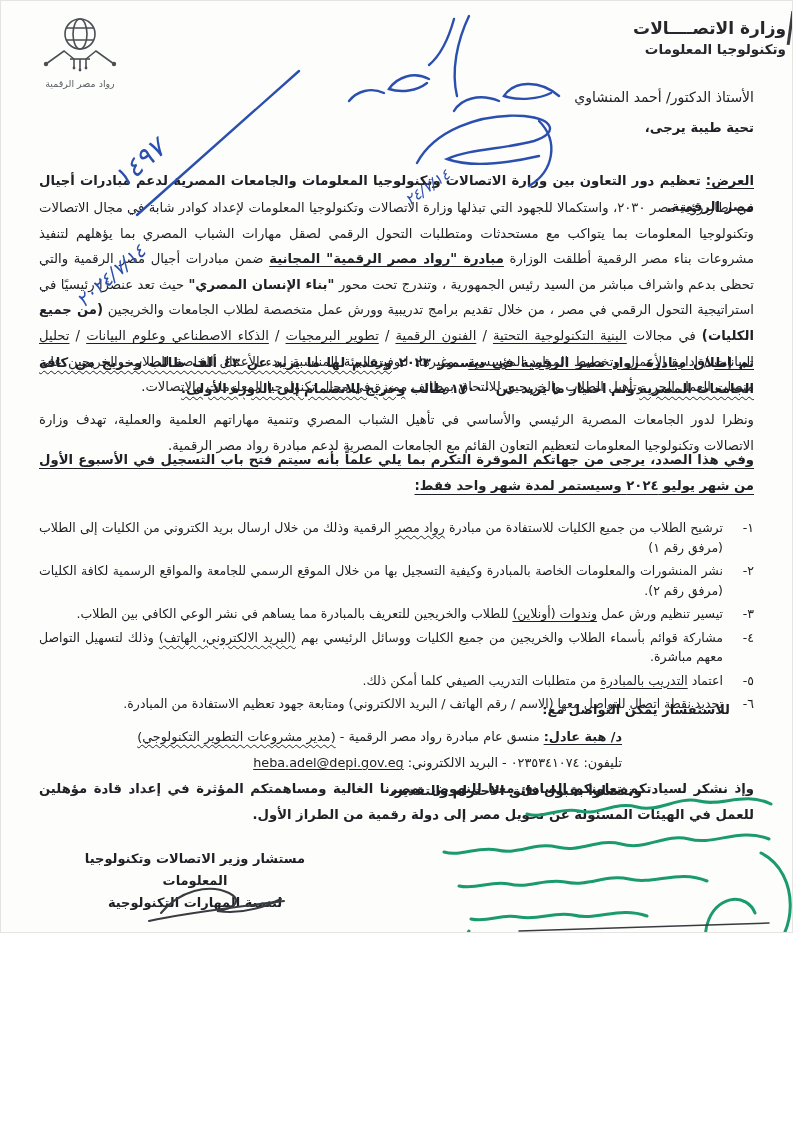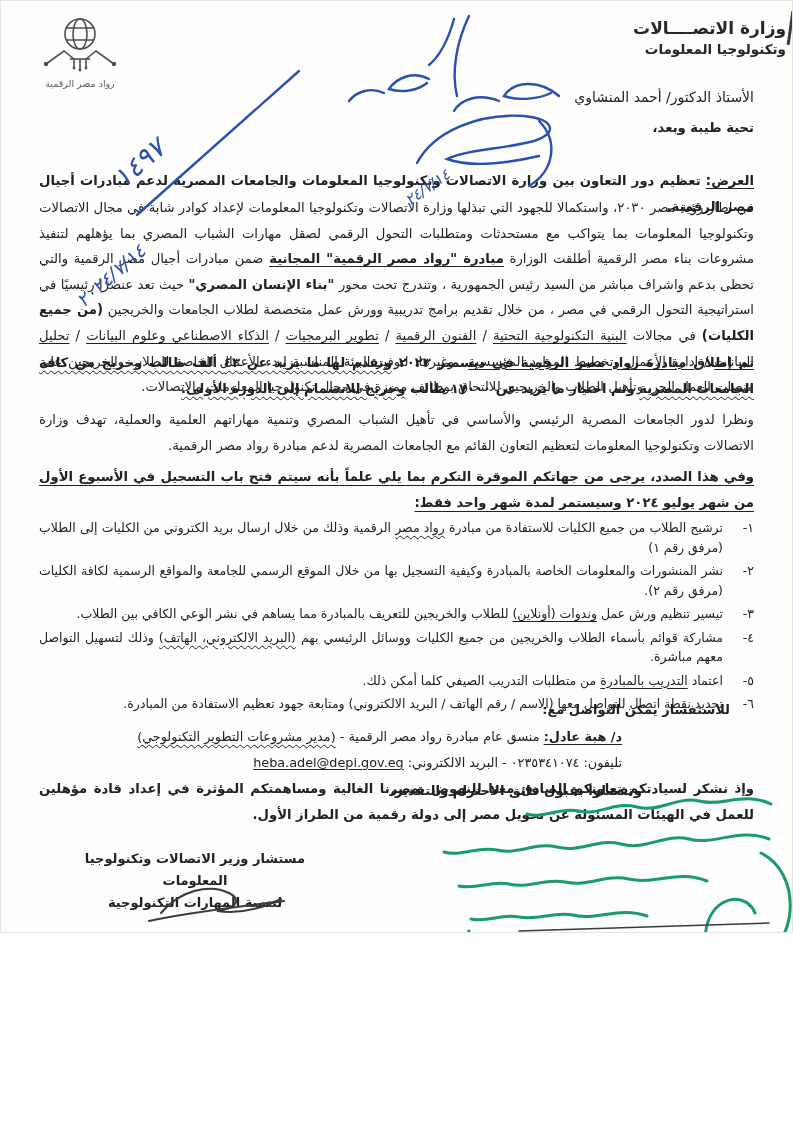--- a/index.html
+++ b/index.html
@@ -24,21 +24,21 @@
   
   .addr{position:absolute;top:84px;right:38px;text-align:right;}
   .addr .nm{font-size:14px;font-weight:400;line-height:24px;}
   .addr .tt{font-size:13.6px;font-weight:700;line-height:24px;}
   .addr .sal{font-size:13.2px;font-weight:700;margin-top:11px;}
   
   .subject{top:167px;font-size:13.2px;font-weight:700;}
   .p1{top:194px;}
   .launch{top:349px;font-weight:700;}
   .p2{top:406px;}
-  .request{top:463px;font-weight:700;text-decoration:underline;text-underline-offset:4px;}
+  .request{top:446px;font-weight:700;text-decoration:underline;text-underline-offset:4px;}
   .list{top:517px;}
   .li{display:flex;gap:9px;margin-bottom:4px;font-size:12.5px;line-height:19.5px;}
   .li .num{flex:0 0 22px;text-align:right;}
   .li .txt{flex:1;text-align:justify;}
   .inquiry{top:701px;right:62px;left:auto;font-size:13px;font-weight:700;}
   .contact{top:723px;right:170px;left:auto;text-align:right;font-size:12.8px;line-height:26px;white-space:nowrap;}
   .contact .nm{font-weight:700;text-decoration:underline;text-underline-offset:3px;}
   .email{direction:ltr;unicode-bidi:embed;text-decoration:underline;text-underline-offset:2px;}
   .closing{top:775px;font-weight:700;}
   .vale{top:782px;right:150px;left:auto;font-size:13.2px;font-weight:700;white-space:nowrap;}
@@ -76,21 +76,21 @@
         <circle cx="34" cy="53" r="1.4"></circle>
           <circle cx="40" cy="55" r="1.4"></circle>
           <circle cx="46" cy="53" r="1.4"></circle>
       </g>
     </svg>
     <div class="lbl">رواد مصر الرقمية</div>
   </div>
 
   <div class="addr">
     <div class="nm">الأستاذ الدكتور/ أحمد المنشاوي</div>
-    <div class="sal">تحية طيبة وبعد،</div>
+    <div class="sal">تحية طيبة يرجى،</div>
   </div>
 
   <p class="sec subject just"><span class="ul">العرض:</span><span> تعظيم دور التعاون بين وزارة الاتصالات وتكنولوجيا المعلومات والجامعات المصرية لدعم مبادرات أجيال مصر الرقمية.</span></p>
 
   <p class="sec p1 just"><span>في اطار رؤية مصر ٢٠٣٠، واستكمالا للجهود التي تبذلها وزارة الاتصالات وتكنولوجيا المعلومات لإعداد كوادر شابة في مجال الاتصالات وتكنولوجيا المعلومات بما يتواكب مع مستحدثات ومتطلبات التحول الرقمي لصقل مهارات الشباب المصري بما يؤهلهم لتنفيذ مشروعات بناء مصر الرقمية أطلقت الوزارة </span><span class="b ul">مبادرة "رواد مصر الرقمية" المجانية</span><span> ضمن مبادرات أجيال مصر الرقمية والتي تحظى بدعم واشراف مباشر من السيد رئيس الجمهورية ، وتندرج تحت محور </span><span class="b">"بناء الإنسان المصري"</span><span> حيث تعد عنصرًا رئيسيًا في استراتيجية التحول الرقمي في مصر ، من خلال تقديم برامج تدريبية وورش عمل متخصصة لطلاب الجامعات والخريجين </span><span class="b">(من جميع الكليات)</span><span> في مجالات </span><span class="ul">البنية التكنولوجية التحتية</span><span> / </span><span class="ul">الفنون الرقمية</span><span> / </span><span class="ul">تطوير البرمجيات</span><span> / </span><span class="ul">الذكاء الاصطناعي وعلوم البيانات</span><span> / </span><span class="ul">تحليل البيانات</span><span> / </span><span class="ul">إدارة الأعمال وتخطيط الموارد المؤسسية</span><span>.. وغيرها، لتوفير البيئة المناسبة لبدء الأعمال الخاصة للطلاب والخريجين على منصات العمل الحر، وتأهيل الطلاب والخريجين للالتحاق بوظائف مميزة في مجال تكنولوجيا المعلومات والاتصالات.</span></p>
 
   <p class="sec launch just"><span>تم إطلاق مبادرة رواد مصر الرقمية في ديسمبر ٢٠٢٣ </span><span class="wavy">وتقدم لها ما يزيد عن ٤٣ ألف طالب وخريج من كافة الجامعات المصرية</span><span> وتم اختيار ما يزيد عن ١٧٠٠٠ طالب </span><span class="wavy">وخريج للانضمام إلى الدورة الأولى.</span></p>
 
   <p class="sec p2 just">ونظرا لدور الجامعات المصرية الرئيسي والأساسي في تأهيل الشباب المصري وتنمية مهاراتهم العلمية والعملية، تهدف وزارة الاتصالات وتكنولوجيا المعلومات لتعظيم التعاون القائم مع الجامعات المصرية لدعم مبادرة رواد مصر الرقمية.</p>
 

